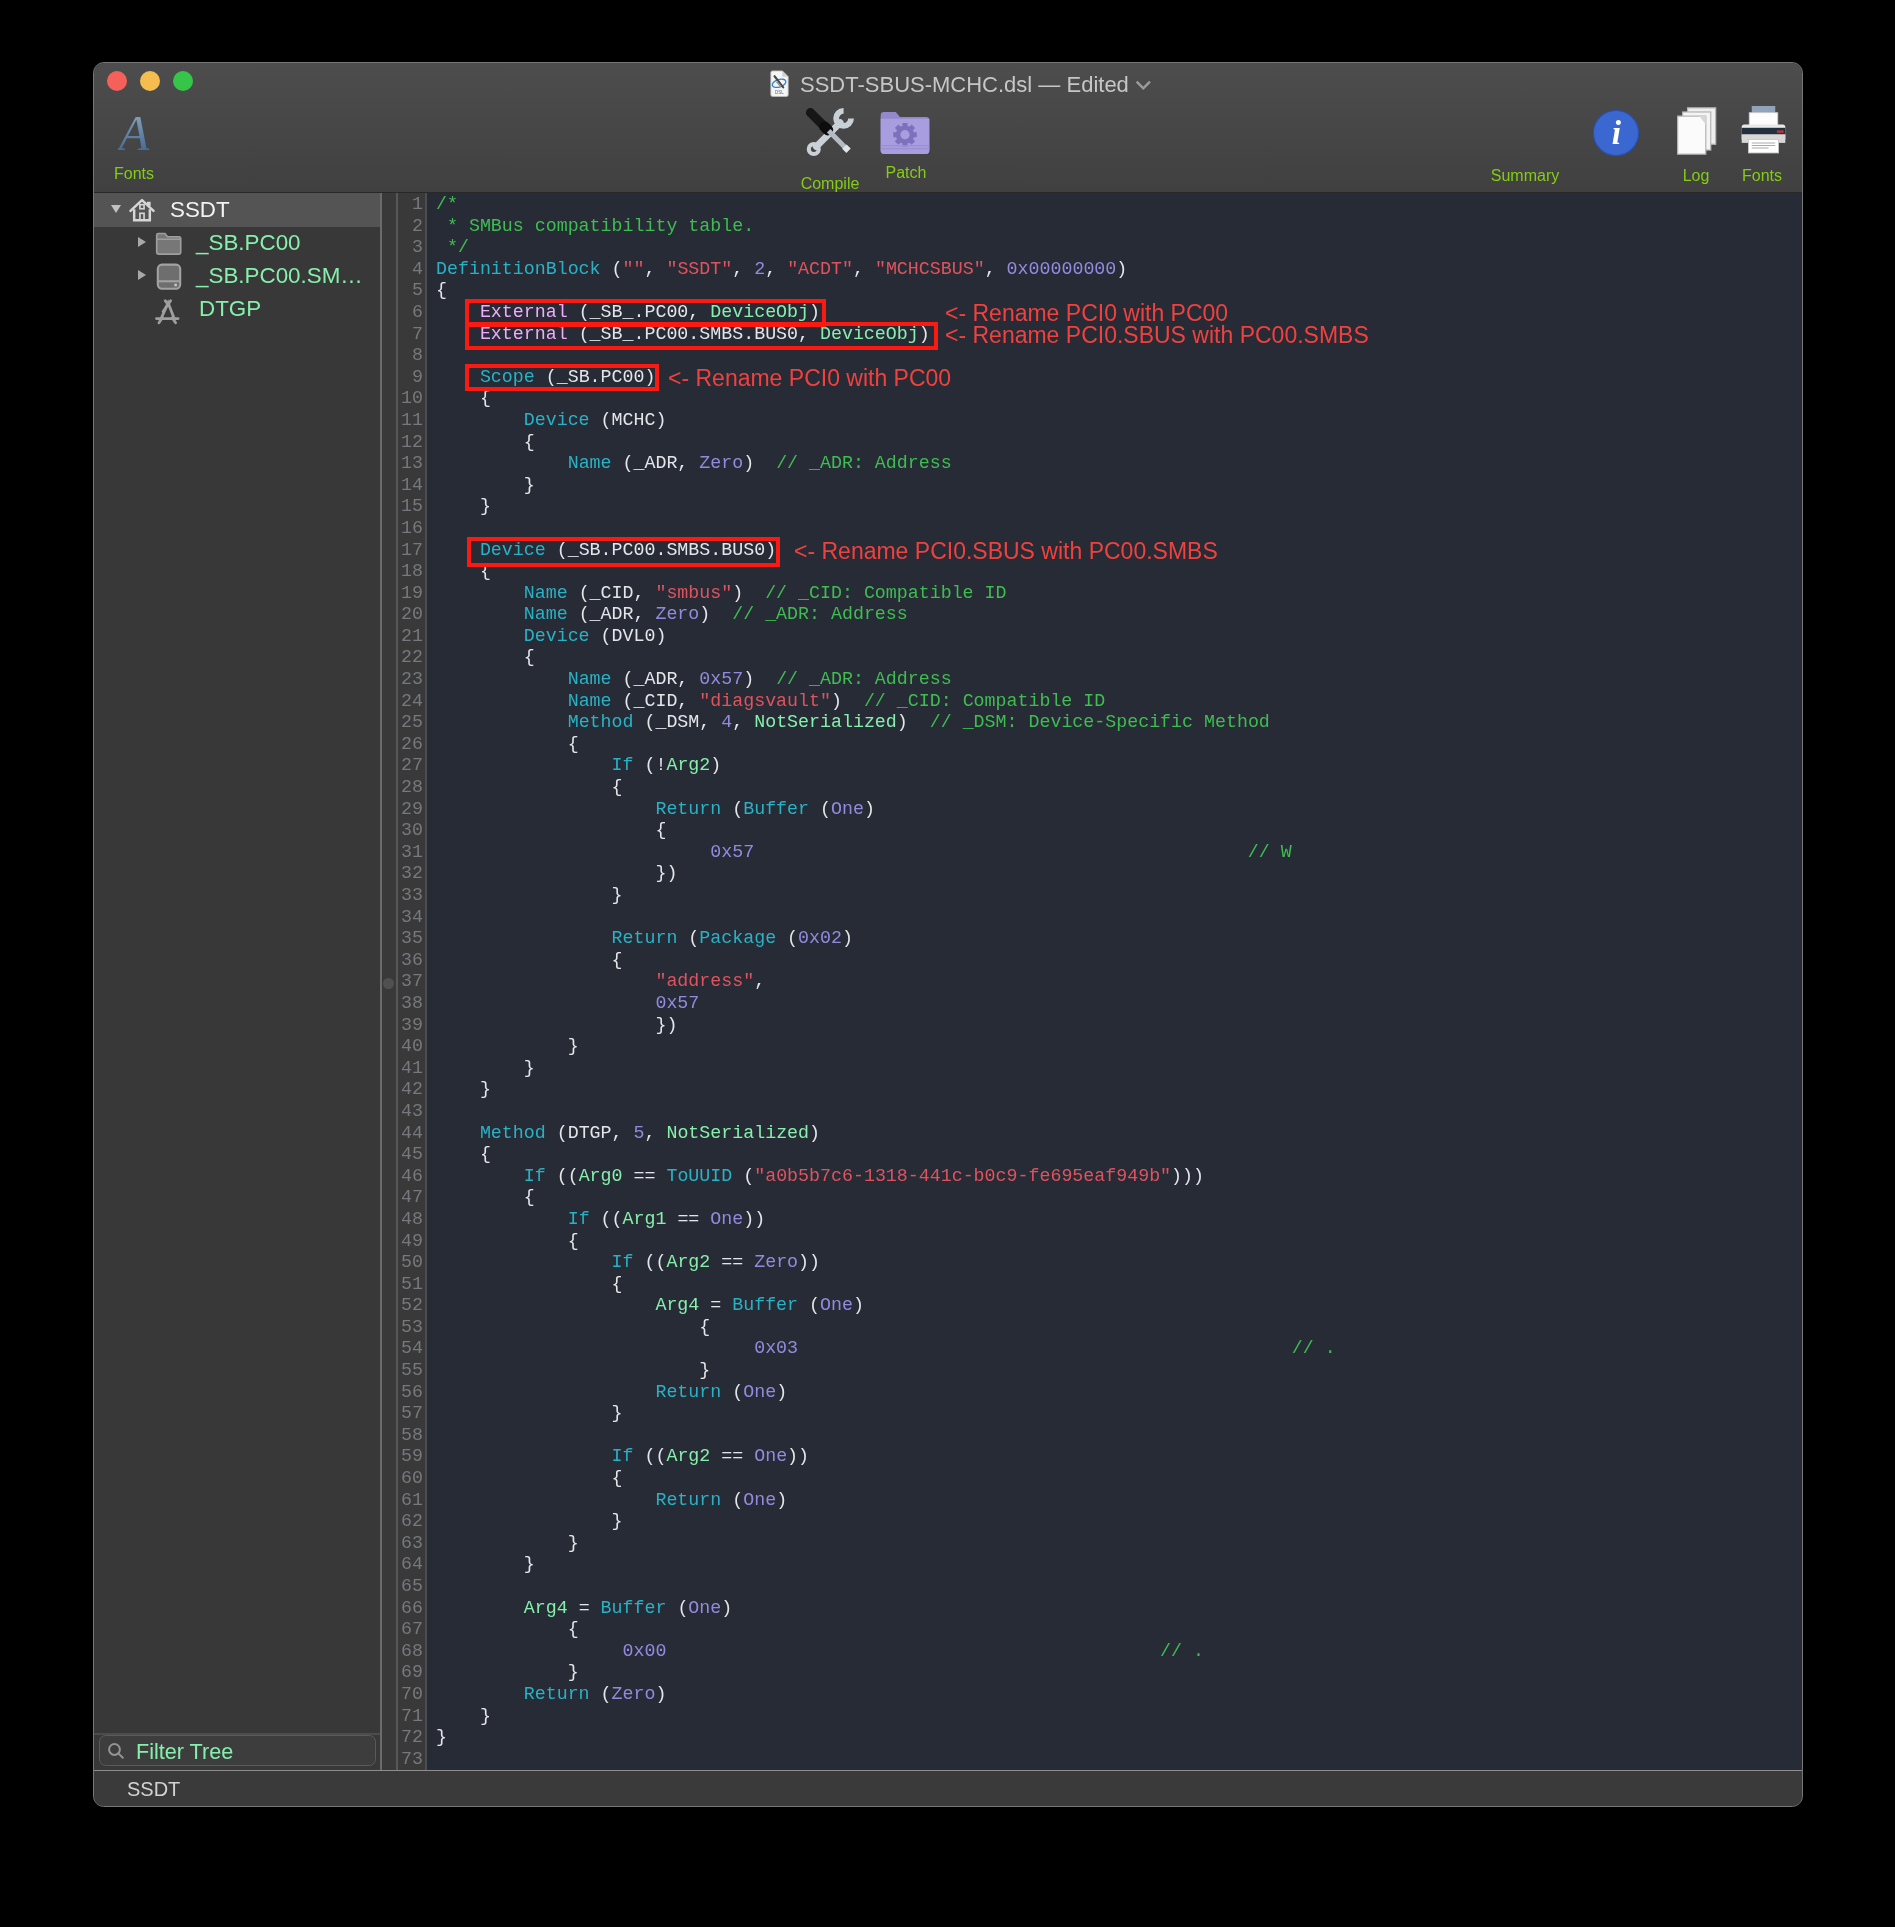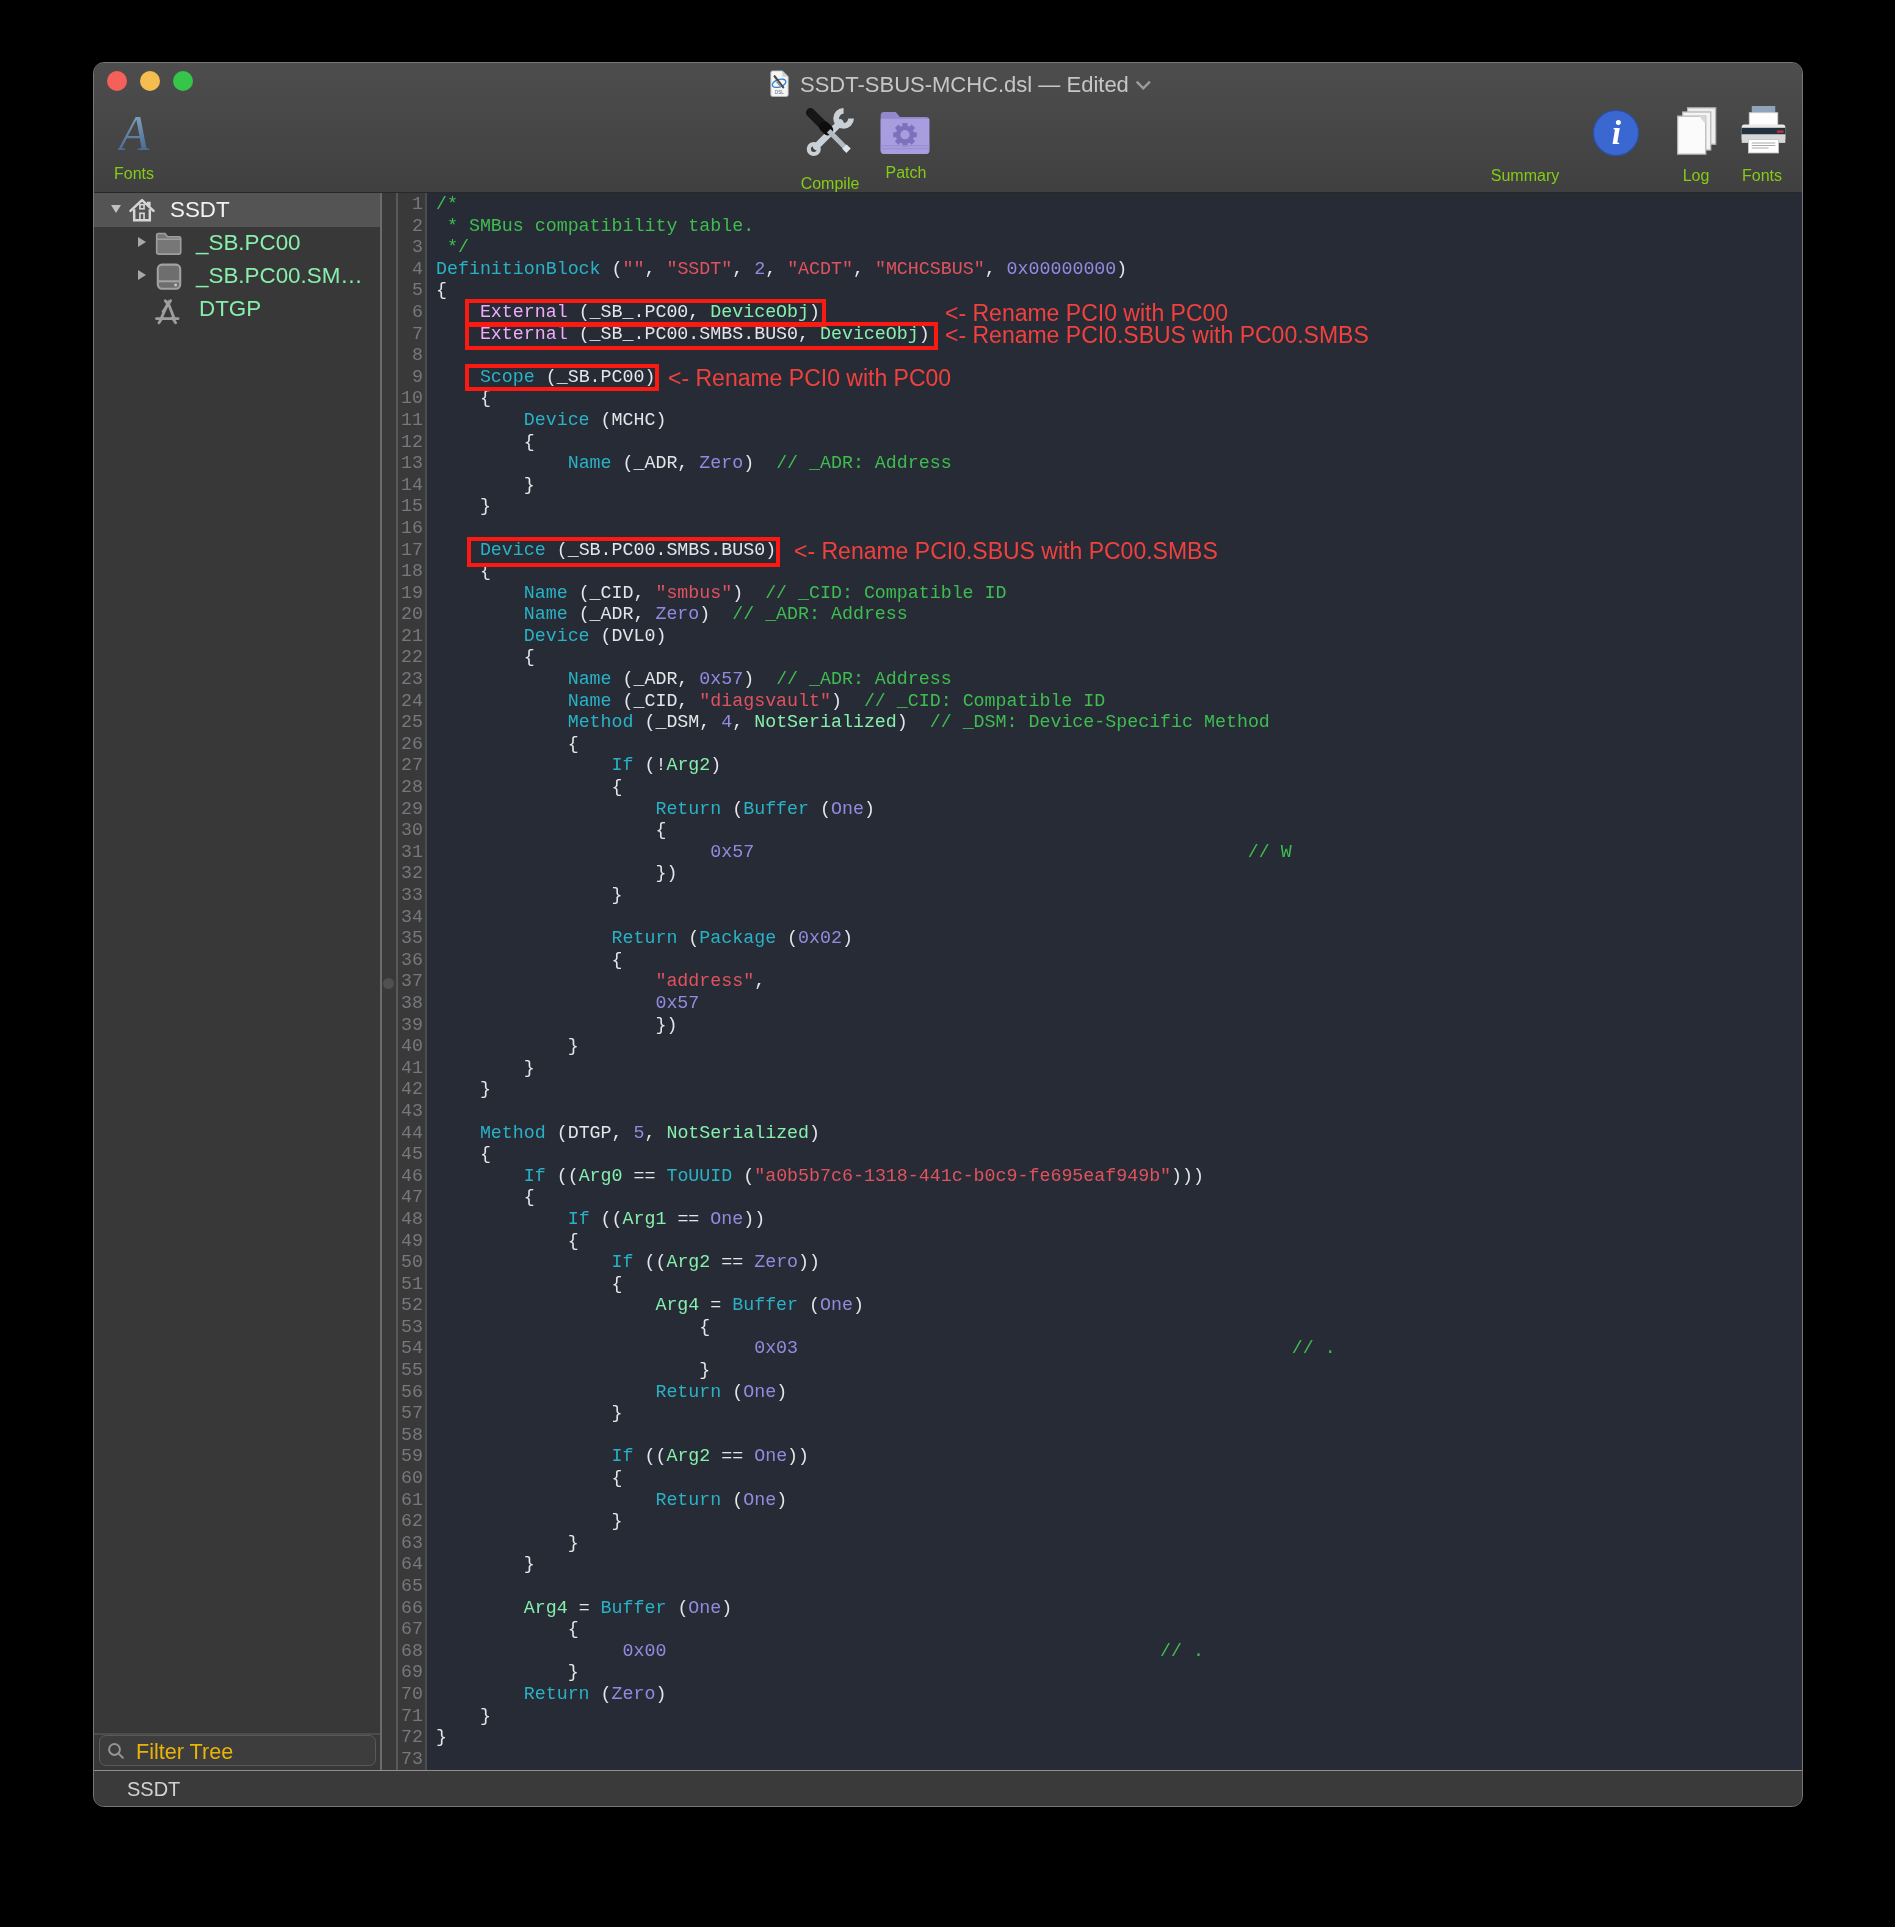--- a/index.html
+++ b/index.html
@@ -159,21 +159,21 @@
     </g>
   </svg>
   <div class="rowtext" style="left:105px;top:233px">DTGP</div>
 
   <div class="filterdiv"></div>
   <div class="filter"></div>
   <svg style="left:13.3px;top:1679px;z-index:8" width="18.3" height="18.3" viewBox="0 0 22 22">
     <circle cx="9" cy="9" r="6.5" fill="none" stroke="#949494" stroke-width="2.4"></circle>
     <path d="M14 14 L19 19" stroke="#949494" stroke-width="2.4" stroke-linecap="round"></path>
   </svg>
-  <div style="position:absolute;left:42px;top:1676px;font-size:21.6px;color:#eab308;z-index:7">Filter Tree</div>
+  <div style="position:absolute;left:42px;top:1676px;font-size:21.6px;color:#86efac;z-index:7">Filter Tree</div>
 
   <div class="markerstrip"></div>
   <div class="sidedivider"></div>
   <div class="gutline"></div>
   <div class="gutter"></div>
   <div class="editor"></div>
   <div class="edge2"></div>
   <pre class="nums">1
 2
 3

